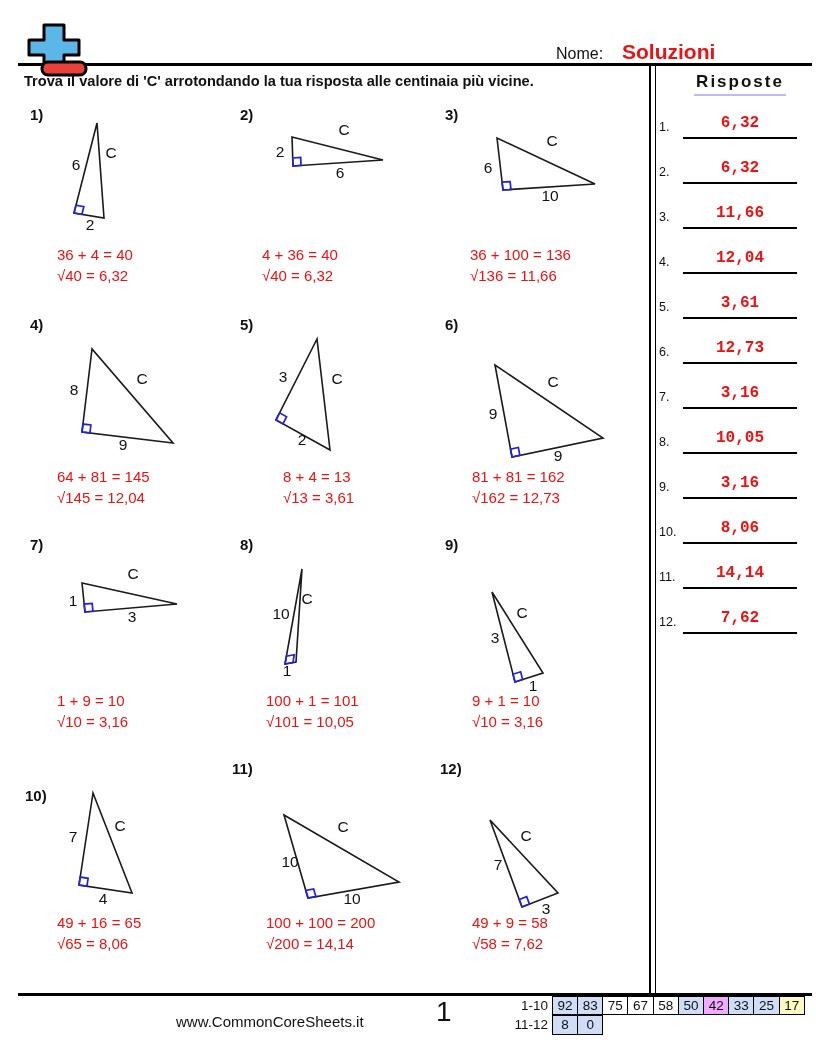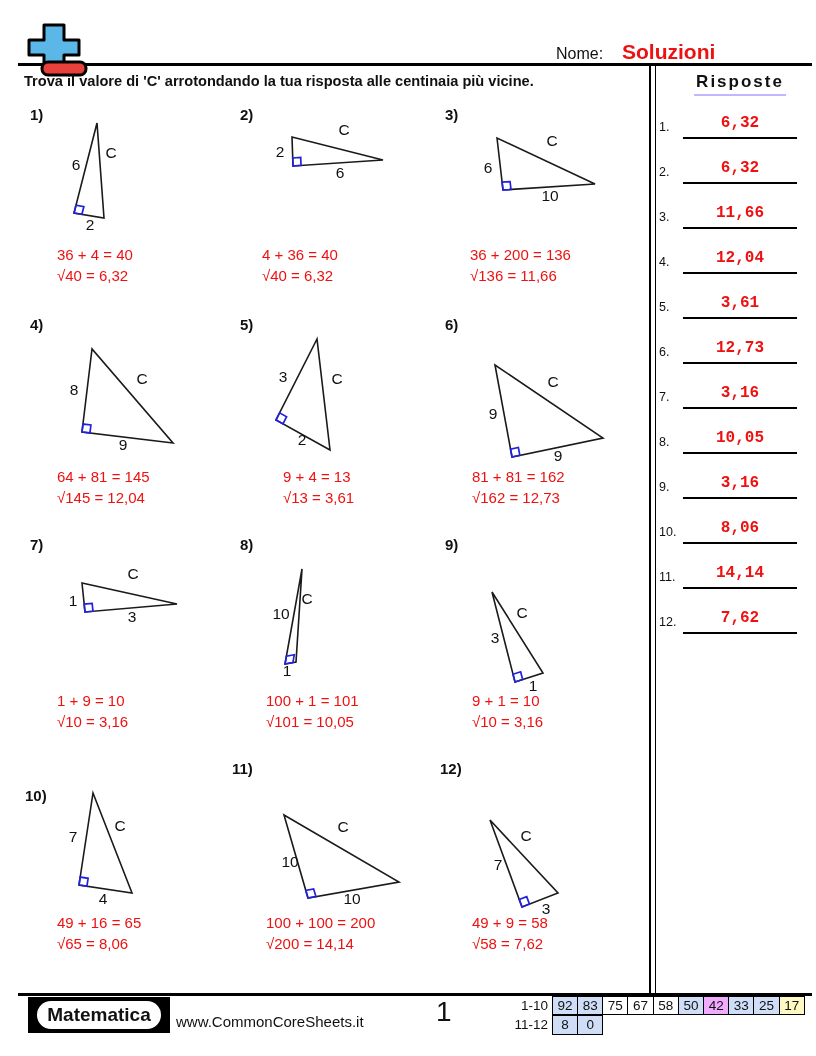--- a/index.html
+++ b/index.html
@@ -84,21 +84,21 @@
       </div>
       <div class="pnum" style="left: 445px; top: 106px;">3)</div>
       <svg class="tri" width="170" height="110" viewBox="0 0 170 110" style="left: 440px; top: 105px;">
         <polygon class="shape" points="57,33 63,85 155,79"></polygon>
         <polygon class="ra" stroke="#2222dd" points="63,85 70.98304084772654,84.47936690123522 70.0660479838455,76.53209541426618 62.08300713611896,77.05272851303096"></polygon>
         <text x="48" y="68">6</text>
         <text x="112" y="41">C</text>
         <text x="110" y="96">10</text>
       </svg>
       <div class="work" style="left: 470px; top: 244px; color: rgb(238, 17, 17);">
-        <div>36 + 200 = 136</div>
+        <div>36 + 100 = 136</div>
         <div>√136 = 11,66</div>
       </div>
       <div class="pnum" style="left: 30px; top: 316px;">4)</div>
       <svg class="tri" width="140" height="145" viewBox="0 0 140 145" style="left: 50px; top: 320px;">
         <polygon class="shape" points="42,29 32,112 123,123"></polygon>
         <polygon class="ra" stroke="#2222dd" points="32,112 39.94218576255802,112.96004443283668 40.899120823185946,105.01748342962487 32.95693506062793,104.05743899678819"></polygon>
         <text x="24" y="75">8</text>
         <text x="92" y="64">C</text>
         <text x="73" y="130">9</text>
       </svg>
@@ -108,21 +108,21 @@
       </div>
       <div class="pnum" style="left: 240px; top: 316px;">5)</div>
       <svg class="tri" width="115" height="140" viewBox="0 0 115 140" style="left: 260px; top: 320px;">
         <polygon class="shape" points="57,19 16,100 70,130"></polygon>
         <polygon class="ra" stroke="#2222dd" points="16,100 22.9932582089723,103.88514344942905 26.606171498985645,96.74743670574415 19.612913290013346,92.8622932563151"></polygon>
         <text x="23" y="62">3</text>
         <text x="77" y="64">C</text>
         <text x="42" y="125">2</text>
       </svg>
       <div class="work" style="left: 283px; top: 466px; color: rgb(238, 17, 17);">
-        <div>9 + 4 = 13</div>
+        <div>8 + 4 = 13</div>
         <div>√13 = 3,61</div>
       </div>
       <div class="pnum" style="left: 445px; top: 316px;">6)</div>
       <svg class="tri" width="175" height="135" viewBox="0 0 175 135" style="left: 445px; top: 330px;">
         <polygon class="shape" points="50,35 67,127 158,108"></polygon>
         <polygon class="ra" stroke="#2222dd" points="67,127 74.83112666104313,125.36492959824375 73.37747468116568,117.49810711890697 65.54634802012255,119.13317752066322"></polygon>
         <text x="48" y="89">9</text>
         <text x="108" y="57">C</text>
         <text x="113" y="131">9</text>
       </svg>
@@ -260,23 +260,20 @@
         <div class="ans-line"></div>
       </div>
       <div class="ans-item" style="top: 607px;">
         <div class="ans-num">12.</div>
         <div class="ans-val" style="color: rgb(238, 17, 17);">7,62</div>
         <div class="ans-line"></div>
       </div>
     </div>
 
   <div class="hline" style="left:18px;top:993px;width:794px;height:2.5px;"></div>
-  <div id="brand-box">
-    <div id="brand-pill">Matematica</div>
-  </div>
   <div id="site">www.CommonCoreSheets.it</div>
   <div id="page-num">1</div>
   <div id="score-table">
       <div class="score-label" style="left: 504px; top: 997.5px;">1-10</div>
       <div class="score-row" style="left: 553px; top: 995.5px;">
         <div class="score-cell" style="background: rgb(207, 222, 246);">92</div>
         <div class="score-cell" style="background: rgb(207, 222, 246);">83</div>
         <div class="score-cell">75</div>
         <div class="score-cell">67</div>
         <div class="score-cell">58</div>

